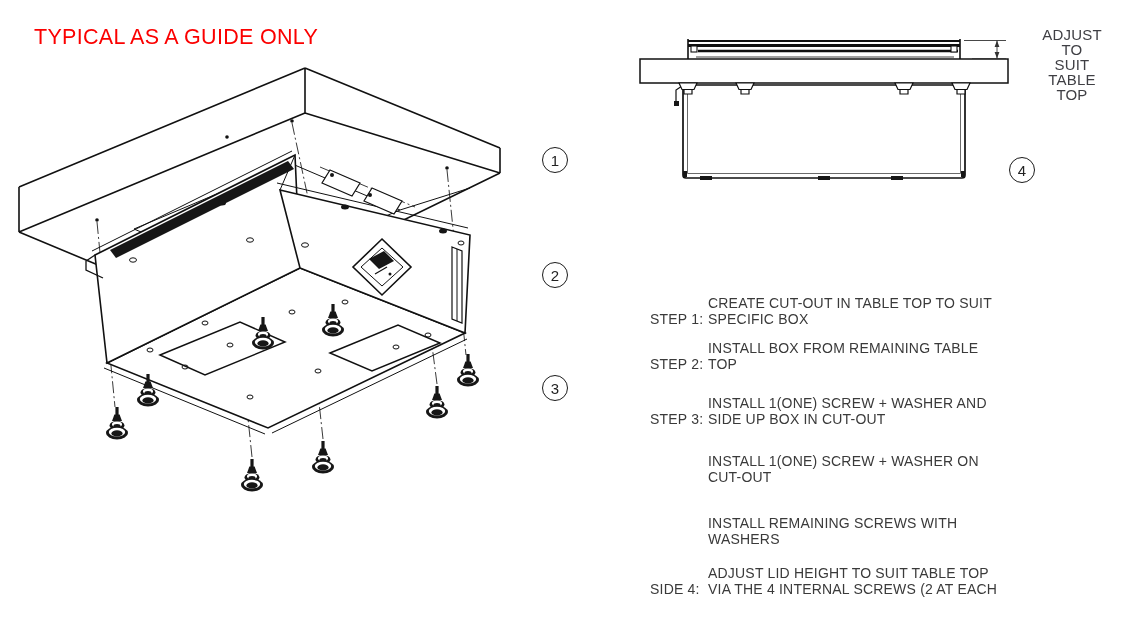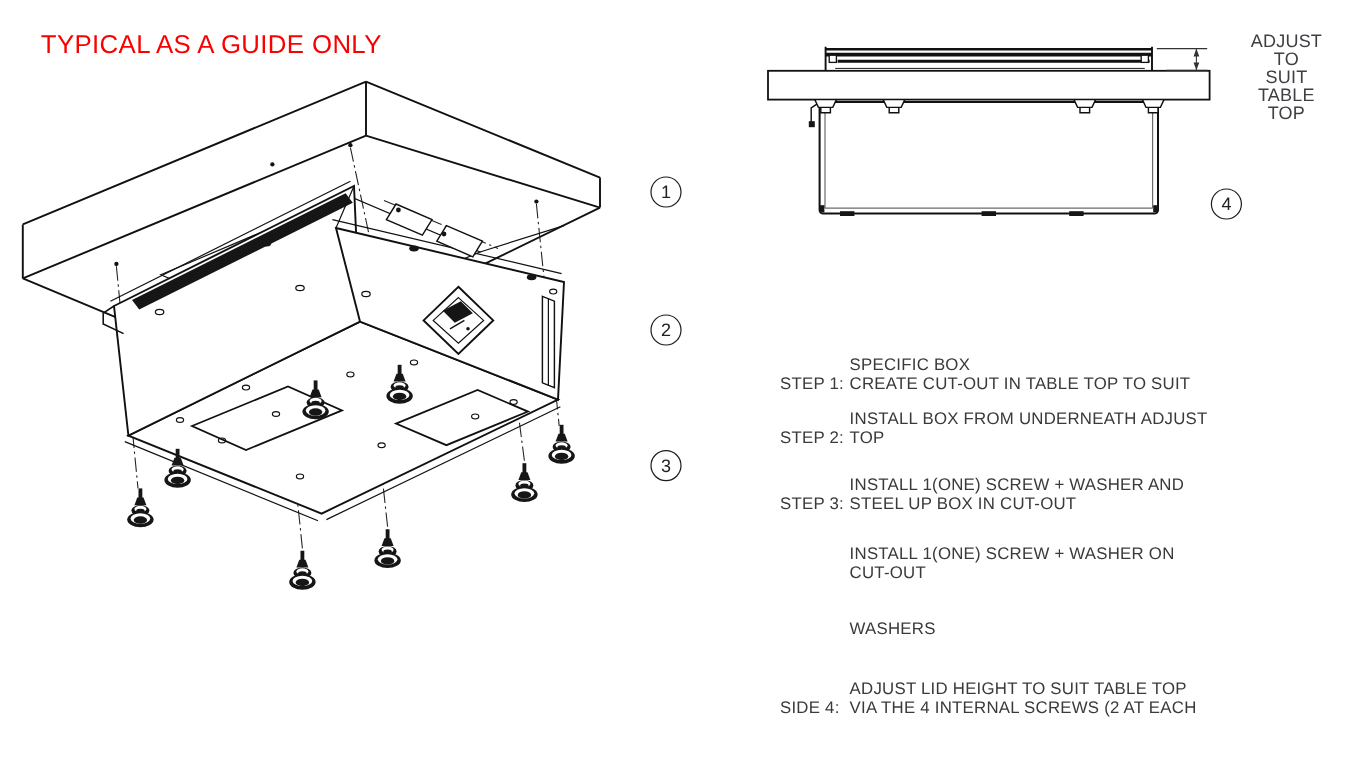--- a/index.html
+++ b/index.html
@@ -190,52 +190,53 @@
     <div>ADJUST TO</div>
     <div>SUIT TABLE</div>
     <div>TOP</div>
   </div>
 
   <div class="steps">
 
     <div class="step-par" style="top:295px">
       <div class="step-label">STEP 1:</div>
       <div class="step-lines">
+        <div>CREATE CUT-OUT IN TABLE TOP TO SUIT</div>
         <div>SPECIFIC BOX</div>
-        <div>CREATE CUT-OUT IN TABLE TOP TO SUIT</div>
       </div>
     </div>
 
     <div class="step-par" style="top:340px">
       <div class="step-label">STEP 2:</div>
       <div class="step-lines">
-        <div>INSTALL BOX FROM UNDERNEATH ADJUST</div>
+        <div>INSTALL BOX FROM REMAINING TABLE</div>
         <div>TOP</div>
       </div>
     </div>
 
     <div class="step-par" style="top:395px">
       <div class="step-label">STEP 3:</div>
       <div class="step-lines">
         <div>INSTALL 1(ONE) SCREW + WASHER AND</div>
-        <div>STEEL UP BOX IN CUT-OUT</div>
+        <div>SIDE UP BOX IN CUT-OUT</div>
       </div>
     </div>
 
     <div class="step-par" style="top:453px">
       <div class="step-label"></div>
       <div class="step-lines">
         <div>INSTALL 1(ONE) SCREW + WASHER ON</div>
         <div>CUT-OUT</div>
       </div>
     </div>
 
     <div class="step-par" style="top:515px">
       <div class="step-label"></div>
       <div class="step-lines">
+        <div>INSTALL REMAINING SCREWS WITH</div>
         <div>WASHERS</div>
       </div>
     </div>
 
     <div class="step-par" style="top:565px">
       <div class="step-label">SIDE 4:</div>
       <div class="step-lines">
         <div>ADJUST LID HEIGHT TO SUIT TABLE TOP</div>
         <div>VIA THE 4 INTERNAL SCREWS (2 AT EACH</div>
       </div>

